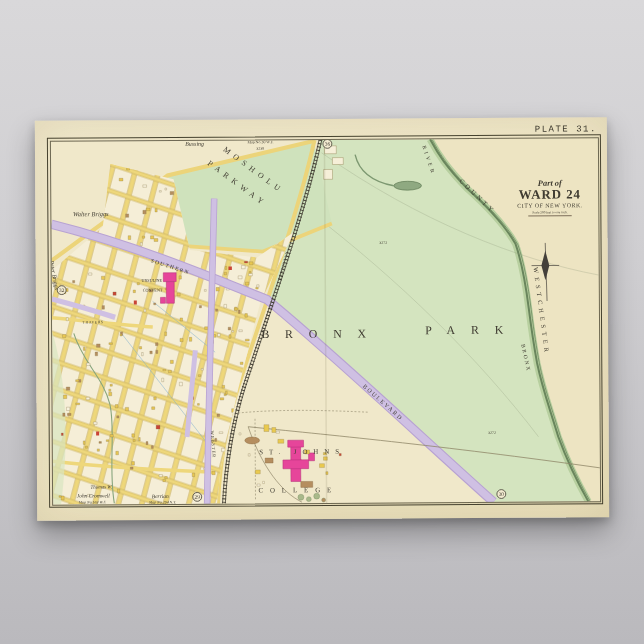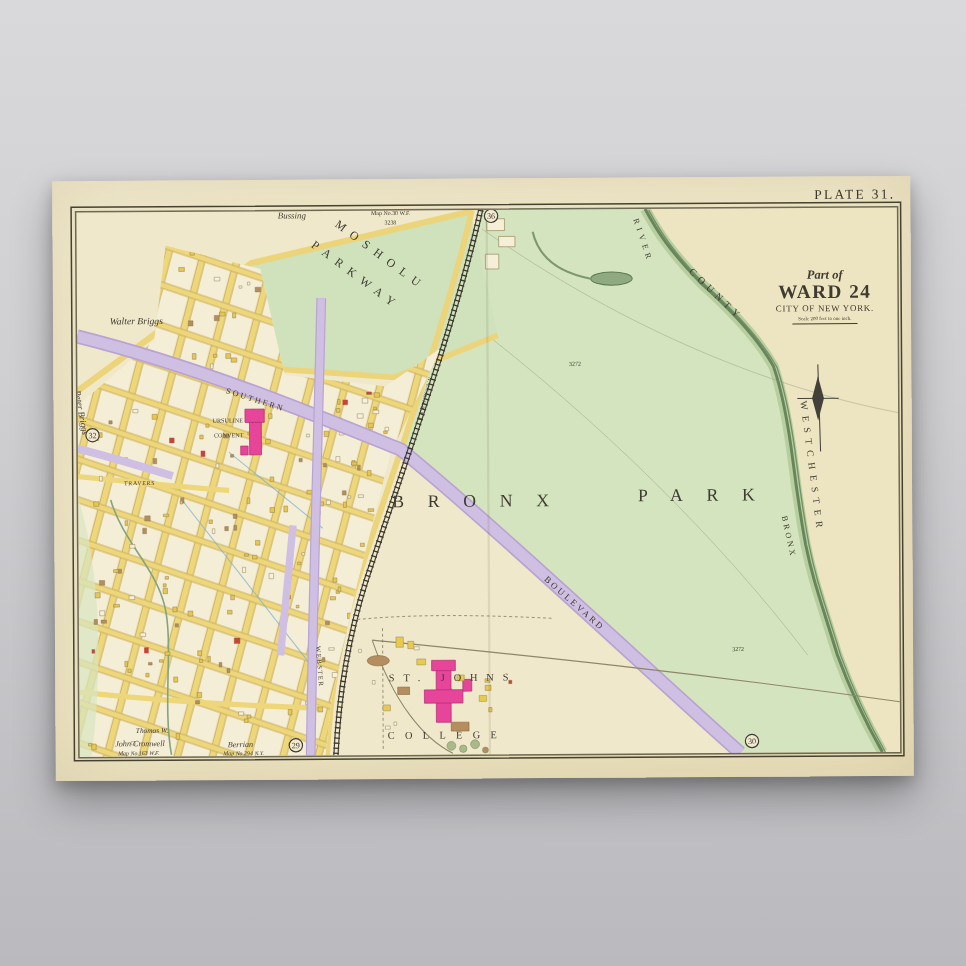--- a/index.html
+++ b/index.html
@@ -3,21 +3,21 @@
 <meta charset="utf-8">
 <style>
   html,body{margin:0;padding:0;}
   .stage{position:relative;width:644px;height:644px;overflow:hidden;
     background:linear-gradient(180deg,#d9d8da 0%,#cfced1 40%,#bab9bd 100%);
     font-family:"Liberation Serif","DejaVu Serif",serif;}
   .poster{position:absolute;left:36px;top:119px;width:572px;height:400px;
     background:linear-gradient(160deg,#f1e9cc 0%,#eee5c4 55%,#e9dfba 100%);
     box-shadow:0 14px 28px rgba(0,0,0,.30),0 4px 10px rgba(0,0,0,.22), inset 0 0 46px rgba(120,100,60,.14);
     transform:rotate(-0.35deg);}
-  .plate{position:absolute;top:7px;right:10px;font-size:9px;letter-spacing:1.5px;color:#3b372c;}
+  .plate{position:absolute;top:7px;right:10px;font-size:9px;letter-spacing:1.5px;color:#3b372c;font-family:Liberation Mono, monospace;}
   .map-frame{position:absolute;left:12px;top:17px;right:6px;bottom:13px;
     border:1.2px solid #46422f;}
   .map-frame::after{content:"";position:absolute;inset:1.5px;border:0.7px solid rgba(70,66,47,.75);pointer-events:none;}
   .map-frame svg{position:absolute;inset:2.5px;width:calc(100% - 5px);height:calc(100% - 5px);}
   text{fill:#3f3b31;}
   .it{font-style:italic;}
 </style>
 </head>
 <body>
 

